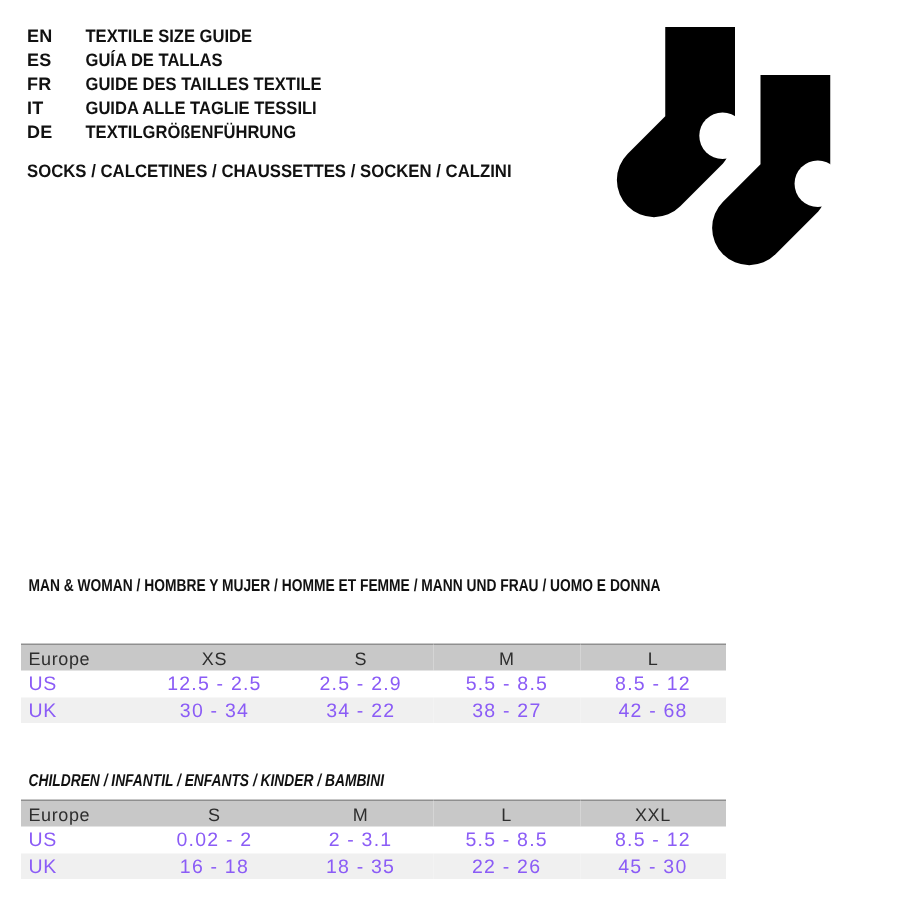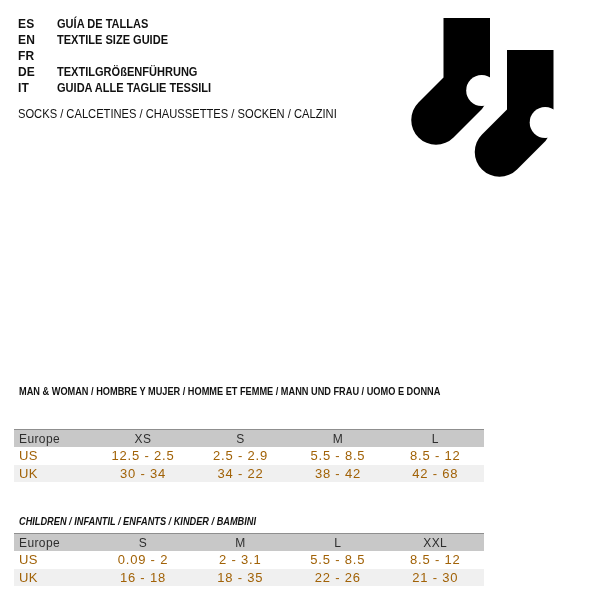--- a/index.html
+++ b/index.html
@@ -10,64 +10,65 @@
     color:#111;
   }
   
   .lang-block{position:absolute;left:18px;top:16px;}
   .lang-row{display:flex;height:16px;line-height:16px;}
   .lang-code{width:39px;font-size:12px;font-weight:bold;letter-spacing:.2px;}
   .lang-label{font-size:12px;font-weight:bold;white-space:nowrap;}
   .condense{display:inline-block;transform:scaleX(.92);transform-origin:0 50%;white-space:nowrap;}
   
   .cat-heading{position:absolute;left:18px;top:106px;height:16px;line-height:16px;
-    font-size:12px;font-weight:normal;white-space:nowrap;}
+    font-size:12px;font-weight:bold;white-space:nowrap;}
   .cat-heading .condense{transform:scaleX(.93);}
   
   .socks-svg{position:absolute;left:400px;top:16px;}
   
   .tbl-title{position:absolute;left:19px;height:14px;line-height:14px;
     font-size:11.5px;font-weight:bold;white-space:nowrap;}
   .tbl-title .condense{transform:scaleX(.8);}
   .tbl-title.t1{top:384px;text-align:right;}
   .tbl-title.t2{top:514px;font-style:italic;}
   .size-table{position:absolute;left:14px;width:470px;display:table;
     border-top:1px solid #8f8f8f;border-collapse:collapse;}
   .size-table.t1{top:429px;}
   .size-table.t2{top:533px;}
   .trow{display:table-row;padding-left:44px;}
   .trow.head{background:#c8c8c8;}
   .trow.alt{background:#f0f0f0;}
   .tcell{display:table-cell;vertical-align:middle;text-align:center;
-    height:17.5px;width:98.5px;font-size:13px;color:#a16207;letter-spacing:.8px;white-space:nowrap;}
+    height:17.5px;width:98.5px;font-size:13px;color:#8b5cf6;letter-spacing:.8px;white-space:nowrap;}
   .trow.head .tcell{height:17px;font-size:12px;color:#2e2e2e;letter-spacing:.4px;}
   .tcell.lab{width:76px;text-align:left;padding-left:5px;letter-spacing:.4px;}
 </style>
 </head>
 <body>
 
 <div class="lang-block">
   <div class="lang-row">
+    <span class="lang-code">EN</span>
+    <span class="lang-label"><span class="condense">TEXTILE SIZE GUIDE</span></span>
+  </div>
+  <div class="lang-row">
     <span class="lang-code">ES</span>
     <span class="lang-label"><span class="condense">GUÍA DE TALLAS</span></span>
   </div>
   <div class="lang-row">
-    <span class="lang-code">EN</span>
-    <span class="lang-label"><span class="condense">TEXTILE SIZE GUIDE</span></span>
+    <span class="lang-code">FR</span>
+    <span class="lang-label"><span class="condense">GUIDE DES TAILLES TEXTILE</span></span>
   </div>
   <div class="lang-row">
-    <span class="lang-code">FR</span>
+    <span class="lang-code">IT</span>
+    <span class="lang-label"><span class="condense">GUIDA ALLE TAGLIE TESSILI</span></span>
   </div>
   <div class="lang-row">
     <span class="lang-code">DE</span>
     <span class="lang-label"><span class="condense">TEXTILGRÖßENFÜHRUNG</span></span>
-  </div>
-  <div class="lang-row">
-    <span class="lang-code">IT</span>
-    <span class="lang-label"><span class="condense">GUIDA ALLE TAGLIE TESSILI</span></span>
   </div>
 </div>
 
 <div class="cat-heading">
   <span class="condense">SOCKS / CALCETINES / CHAUSSETTES / SOCKEN / CALZINI</span>
 </div>
 
 <svg class="socks-svg" width="160" height="170" viewBox="0 0 160 170" aria-hidden="true">
 
   <g transform="translate(10,2)">
@@ -97,43 +98,43 @@
     <div class="tcell lab">US</div>
     <div class="tcell">12.5 - 2.5</div>
     <div class="tcell">2.5 - 2.9</div>
     <div class="tcell">5.5 - 8.5</div>
     <div class="tcell">8.5 - 12</div>
   </div>
   <div class="trow alt">
     <div class="tcell lab">UK</div>
     <div class="tcell">30 - 34</div>
     <div class="tcell">34 - 22</div>
-    <div class="tcell">38 - 42</div>
+    <div class="tcell">38 - 27</div>
     <div class="tcell">42 - 68</div>
   </div>
 </div>
 
 <div class="tbl-title t2">
   <span class="condense">CHILDREN / INFANTIL / ENFANTS / KINDER / BAMBINI</span>
 </div>
 <div class="size-table t2">
   <div class="trow head">
     <div class="tcell lab">Europe</div>
     <div class="tcell">S</div>
     <div class="tcell">M</div>
     <div class="tcell">L</div>
     <div class="tcell">XXL</div>
   </div>
   <div class="trow">
     <div class="tcell lab">US</div>
-    <div class="tcell">0.09 - 2</div>
+    <div class="tcell">0.02 - 2</div>
     <div class="tcell">2 - 3.1</div>
     <div class="tcell">5.5 - 8.5</div>
     <div class="tcell">8.5 - 12</div>
   </div>
   <div class="trow alt">
     <div class="tcell lab">UK</div>
     <div class="tcell">16 - 18</div>
     <div class="tcell">18 - 35</div>
     <div class="tcell">22 - 26</div>
-    <div class="tcell">21 - 30</div>
+    <div class="tcell">45 - 30</div>
   </div>
 </div>
 
 </body></html>

